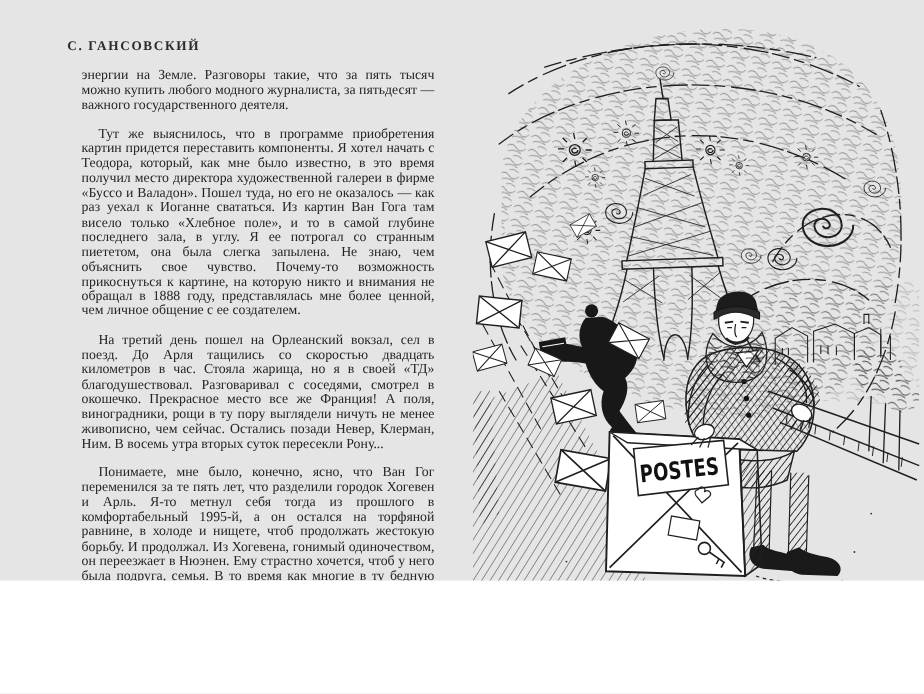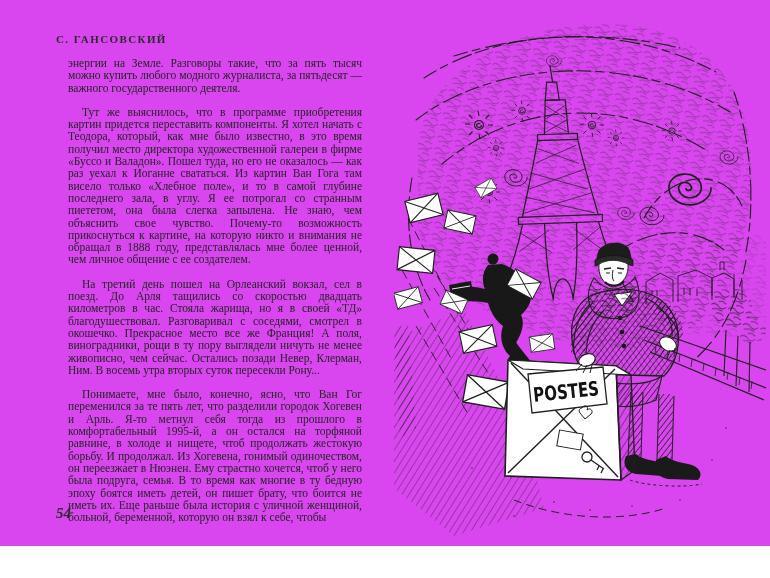--- a/index.html
+++ b/index.html
@@ -1,17 +1,17 @@
 <!DOCTYPE html>
 <html lang="ru"><head>
 <meta charset="utf-8">
 <style>
   html,body{margin:0;padding:0;background:#ffffff;}
   .spread{
-    position:relative;width:770px;height:546px;background:#d946ef;
+    position:relative;width:770px;height:484px;background:#e5e5e5;
     font-family:"Liberation Serif",serif;color:#262626;overflow:hidden;
   }
   .left-text{position:absolute;left:56px;top:33px;width:318px;}
   .running-head{
     font-size:11px;font-weight:700;letter-spacing:1.4px;color:#2b2b2b;
   }
   .body-text{
     margin-top:12px;font-size:11.5px;line-height:12.3px;text-align:justify;
     color:#242424;
   }

